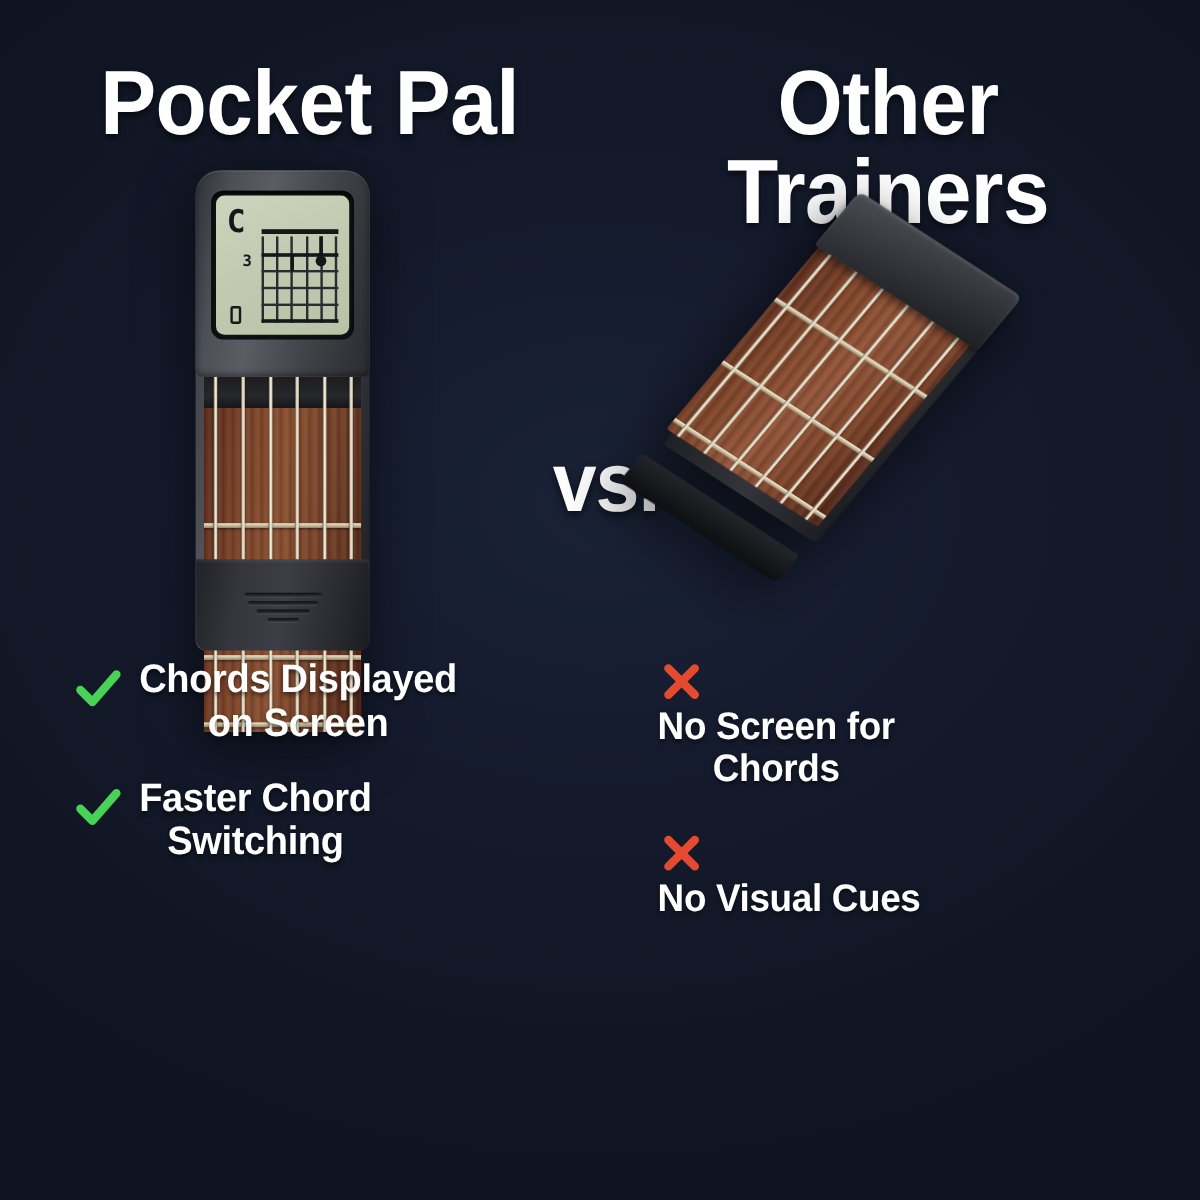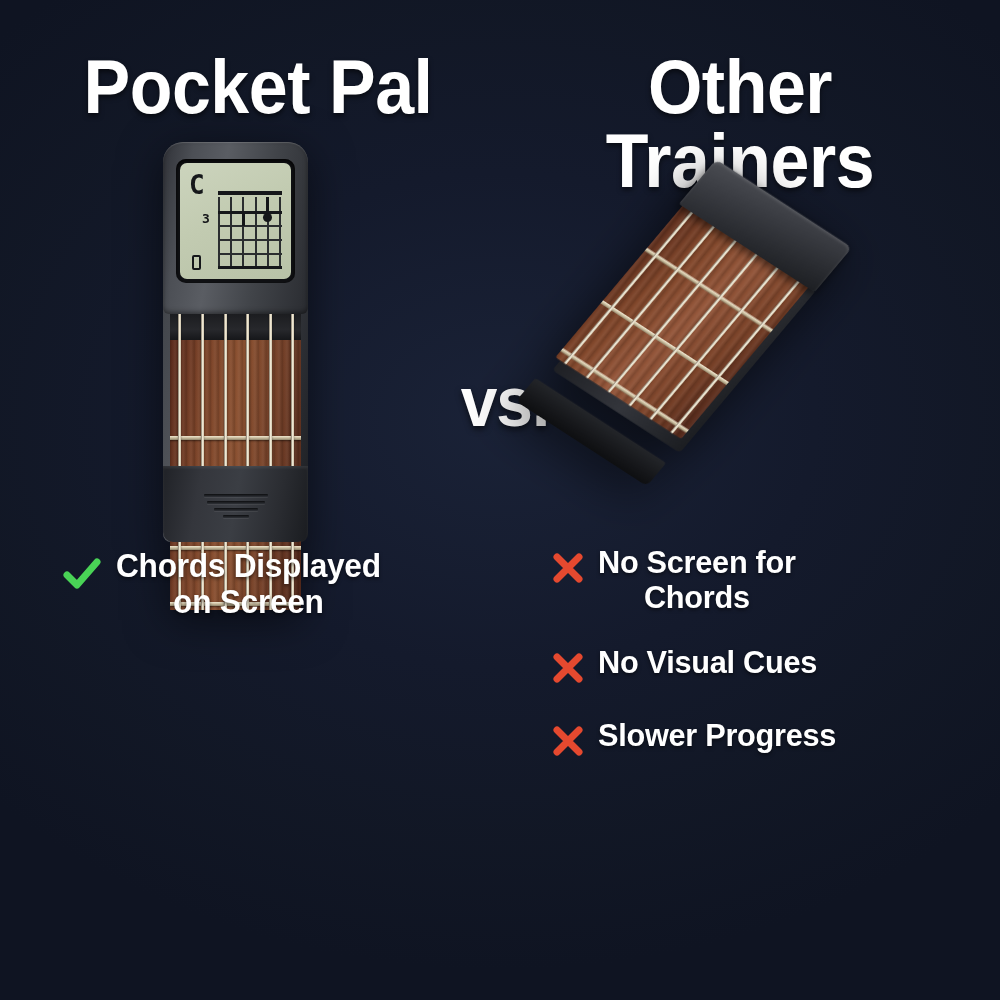--- a/index.html
+++ b/index.html
@@ -218,21 +218,21 @@
   .col { position:absolute; }
   #col-left  { left:60px;  top:548px; width:430px; }
   #col-right { left:548px; top:545px; width:420px; }
 
   .feature {
     display:flex;
     align-items:flex-start;
     margin-bottom:26px;
     text-align:center;
   }
-  #col-right .feature { margin-bottom:30px; }
+  #col-right .feature { margin-bottom:30px;flex-direction:column; }
 
   .mark {
     flex:0 0 auto;
     width:44px; height:44px;
     margin-right:12px;
     margin-top:4px;
   }
   #col-right .mark { width:40px; height:40px; margin-right:10px; margin-top:3px; }
 
   .feature-text {
@@ -346,20 +346,27 @@
     <div class="feature">
       <svg class="mark" viewBox="0 0 44 44">
         <path d="M7 23 L17 33 L37 10" fill="none" stroke="#49D356" stroke-width="7" stroke-linecap="round" stroke-linejoin="round"></path>
       </svg>
       <div class="feature-text">Chords Displayed
 on Screen</div>
     </div>
 
 
 
+    <div class="feature">
+      <svg class="mark" viewBox="0 0 44 44">
+        <path d="M7 23 L17 33 L37 10" fill="none" stroke="#49D356" stroke-width="7" stroke-linecap="round" stroke-linejoin="round"></path>
+      </svg>
+      <div class="feature-text">Faster Chord
+Switching</div>
+    </div>
 
   </div>
 
   <div class="col" id="col-right">
 
     <div class="feature">
       <svg class="mark" viewBox="0 0 40 40">
         <path d="M9 9 L31 31 M31 9 L9 31" fill="none" stroke="#E5492F" stroke-width="7" stroke-linecap="round"></path>
       </svg>
       <div class="feature-text">No Screen for
@@ -367,22 +374,16 @@
     </div>
 
     <div class="feature">
       <svg class="mark" viewBox="0 0 40 40">
         <path d="M9 9 L31 31 M31 9 L9 31" fill="none" stroke="#E5492F" stroke-width="7" stroke-linecap="round"></path>
       </svg>
       <div class="feature-text">No Visual Cues</div>
     </div>
 
 
-    <div class="feature">
-      <svg class="mark" viewBox="0 0 40 40">
-        <path d="M9 9 L31 31 M31 9 L9 31" fill="none" stroke="#E5492F" stroke-width="7" stroke-linecap="round"></path>
-      </svg>
-      <div class="feature-text">Slower Progress</div>
-    </div>
 
   </div>
 
 </div>
 
 </body></html>

